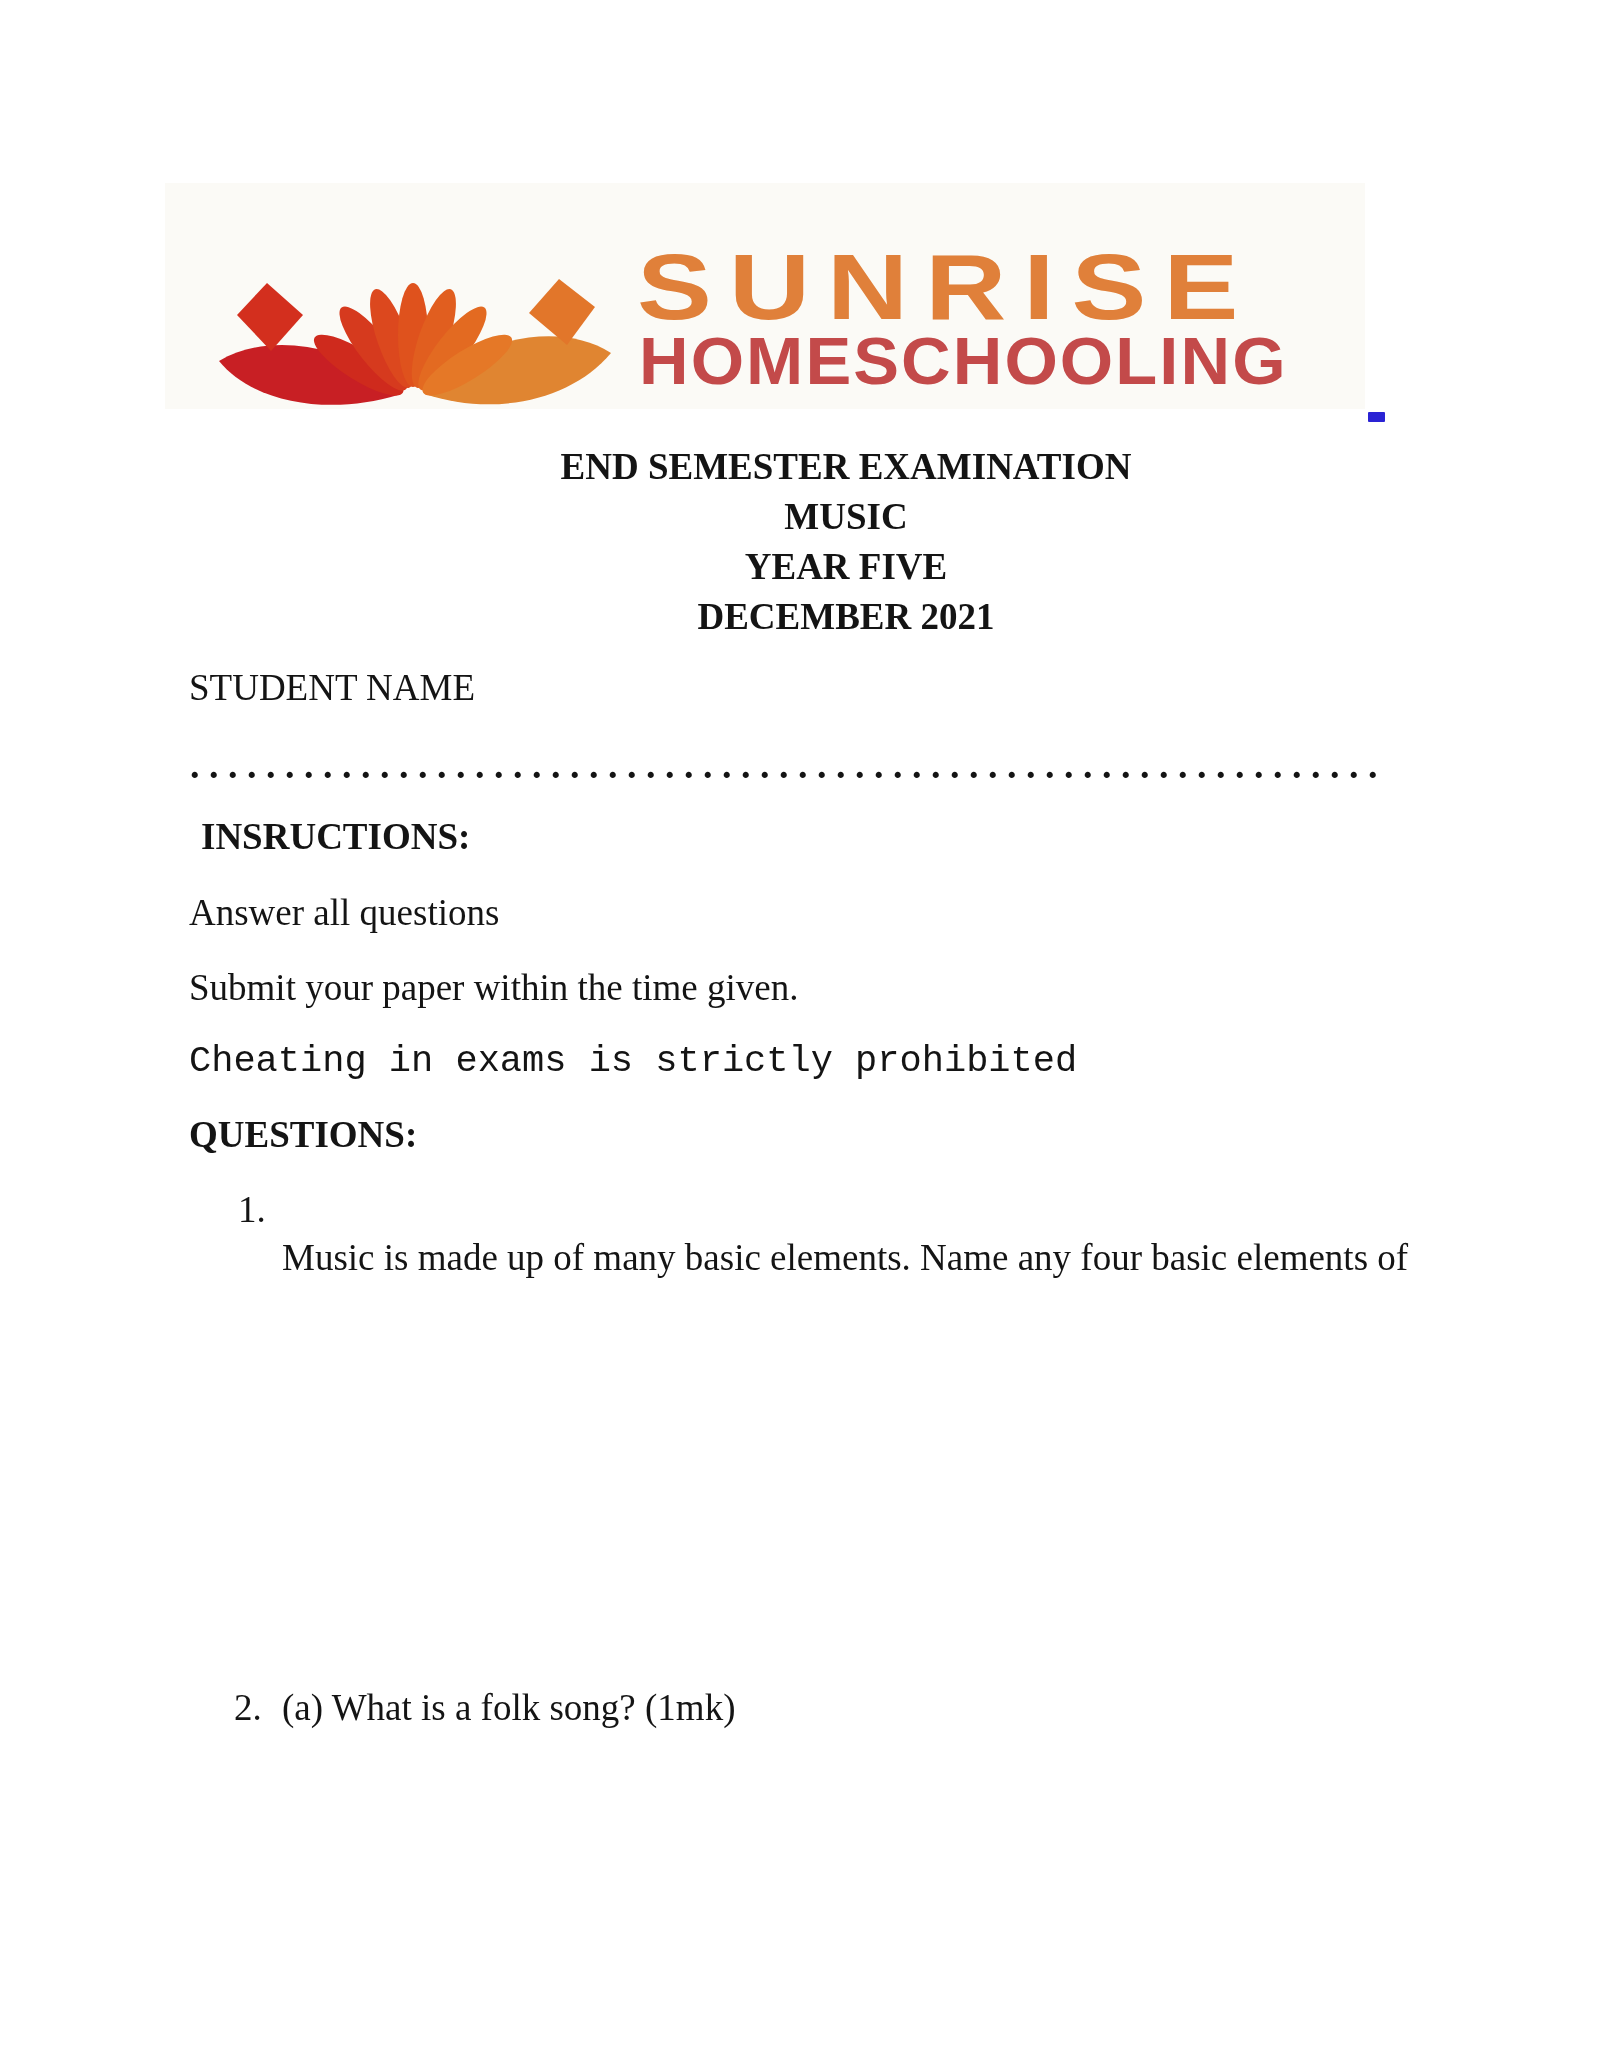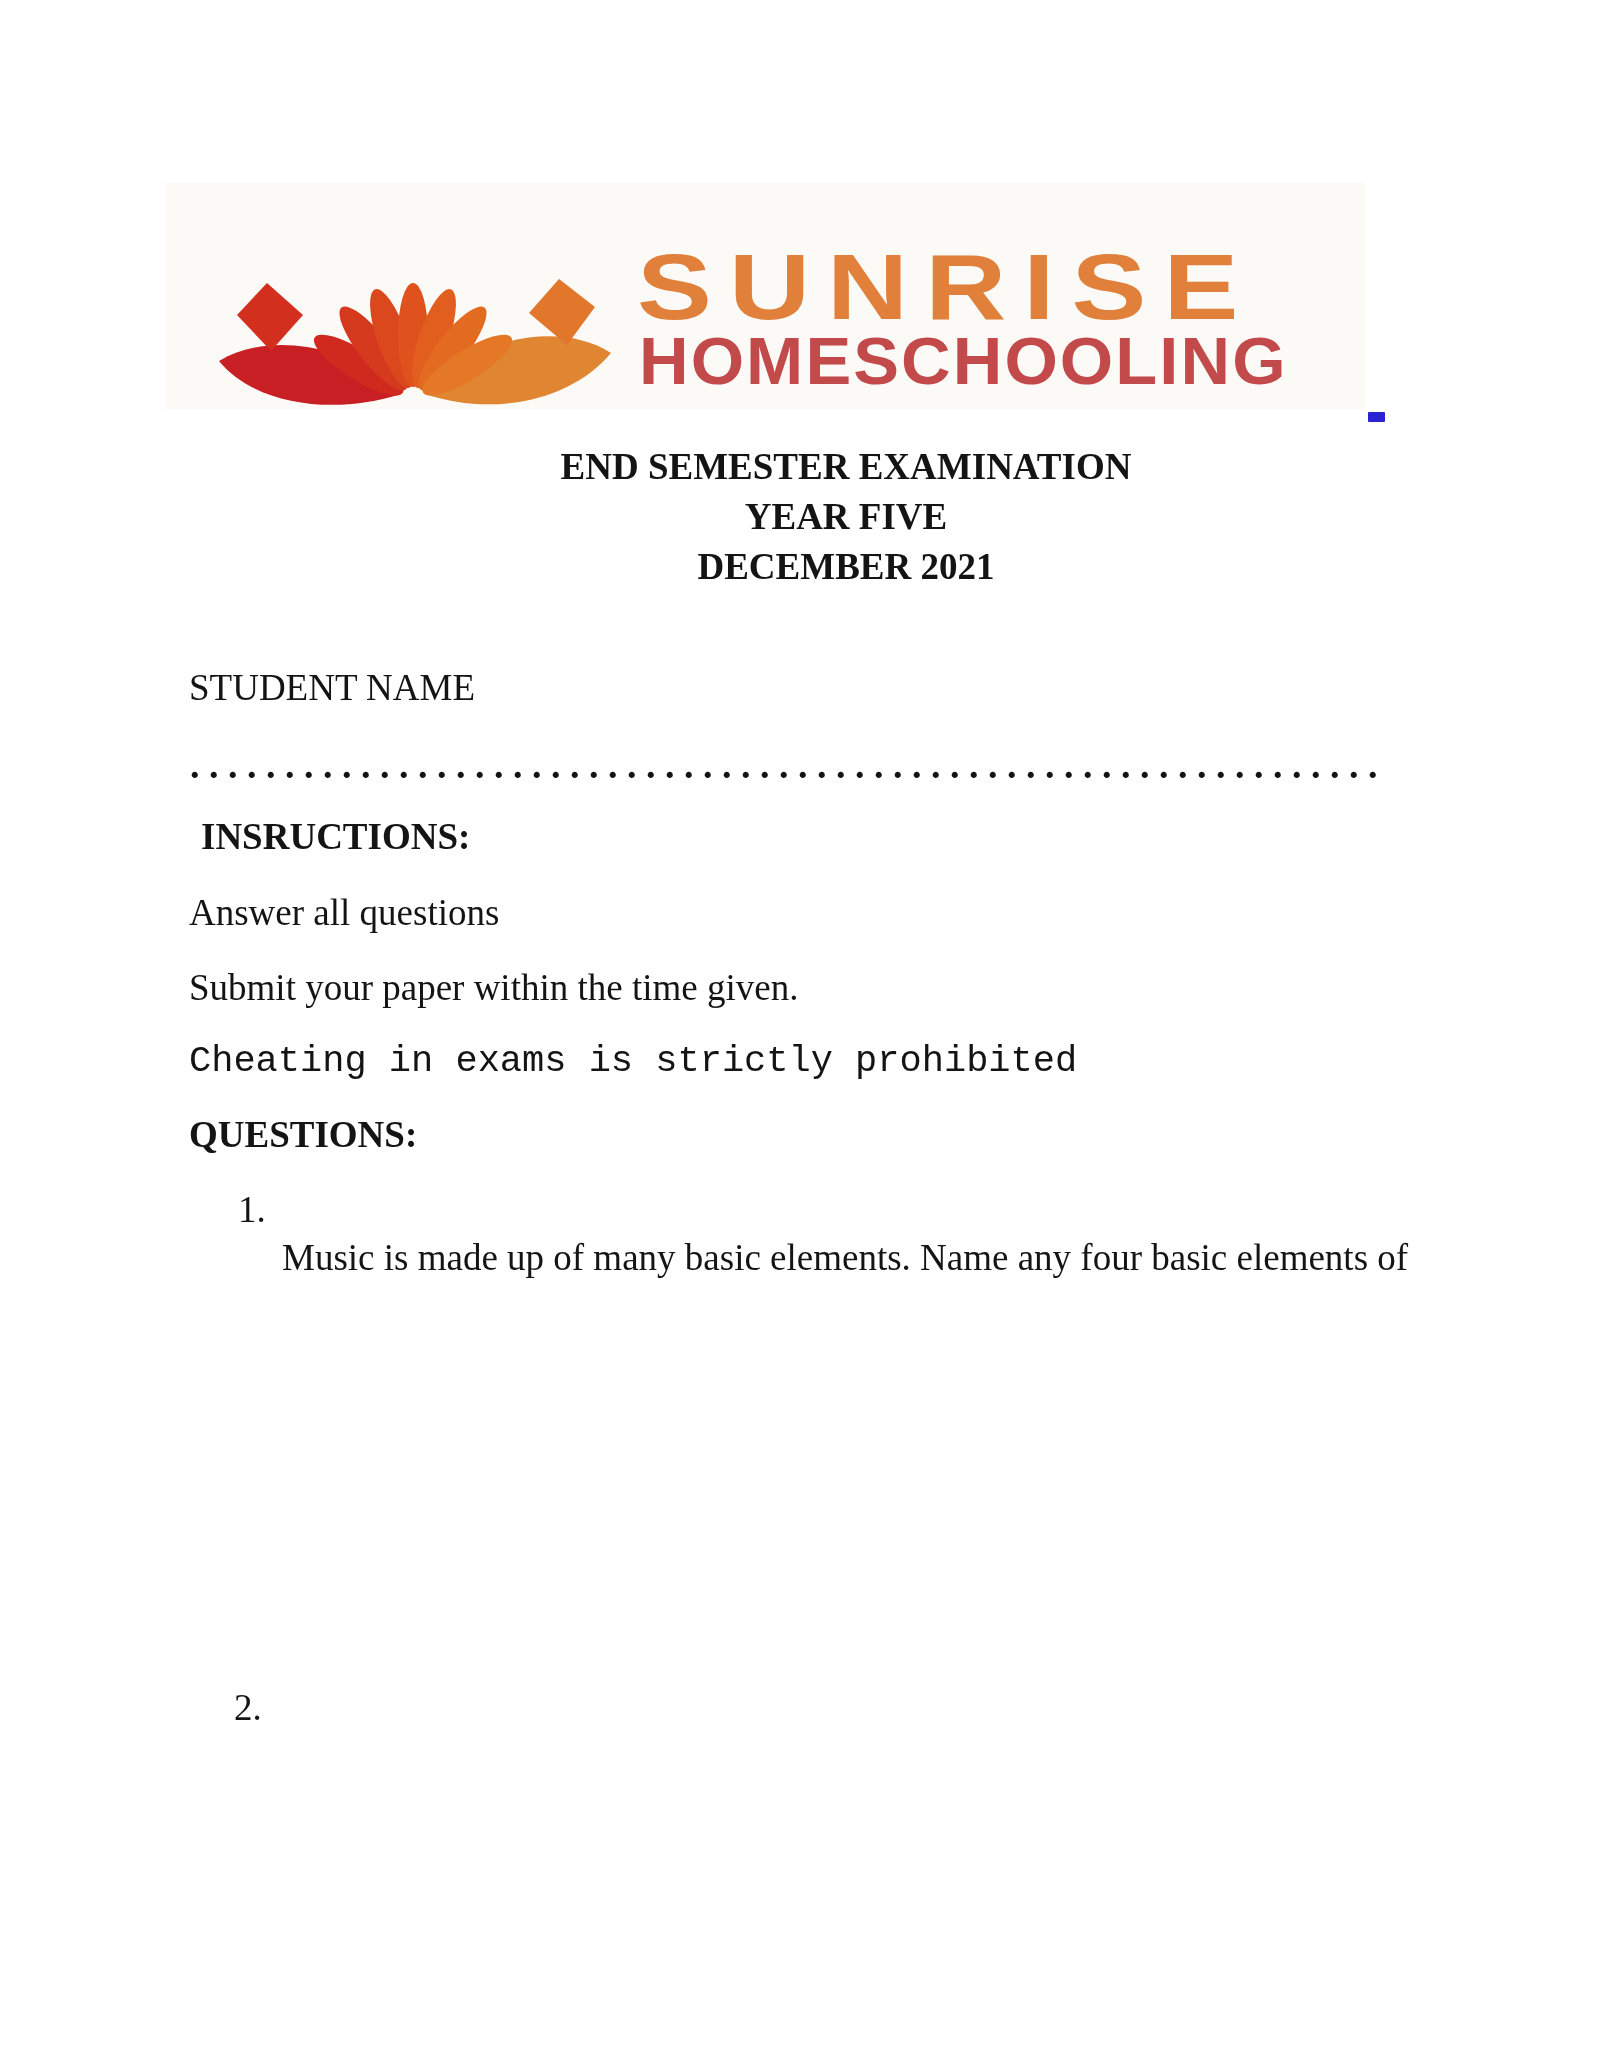--- a/index.html
+++ b/index.html
@@ -68,20 +68,21 @@
     <ellipse cx="198" cy="86" rx="15" ry="52" transform="rotate(38 198 150)" fill="#e36a21"></ellipse>
     <ellipse cx="198" cy="86" rx="15" ry="52" transform="rotate(58 198 150)" fill="#e57827"></ellipse>
   </svg>
   <div class="brand1">SUNRISE</div>
   <div class="brand2">HOMESCHOOLING</div>
 </div>
 <div class="abs blue-dash"></div>
 
 <div class="abs title-block">
   <div>END SEMESTER EXAMINATION</div>
+  <div>MUSIC</div>
   <div>YEAR FIVE</div>
   <div>DECEMBER 2021</div>
 </div>
 
 <div class="abs line37 student-name">STUDENT NAME</div>
 <div class="abs dotted-line">...............................................................</div>
 
 <div class="abs line37 bold ins-head">INSRUCTIONS:</div>
 <div class="abs line37 inst-1">Answer all questions</div>
 <div class="abs line37 inst-2">Submit your paper within the time given.</div>
@@ -89,13 +90,14 @@
 
 <div class="abs line37 bold q-head">QUESTIONS:</div>
 
 <div class="abs q-num q1-num">1.</div>
 <div class="abs q-text q1-text">
   <div>Music is made up of many basic elements. Name any four basic elements of</div>
 </div>
 
 <div class="abs q-num q2-num">2.</div>
 <div class="abs q-text q2-text">
+  <div>(a) What is a folk song? (1mk)</div>
 </div>
 
 </body></html>

